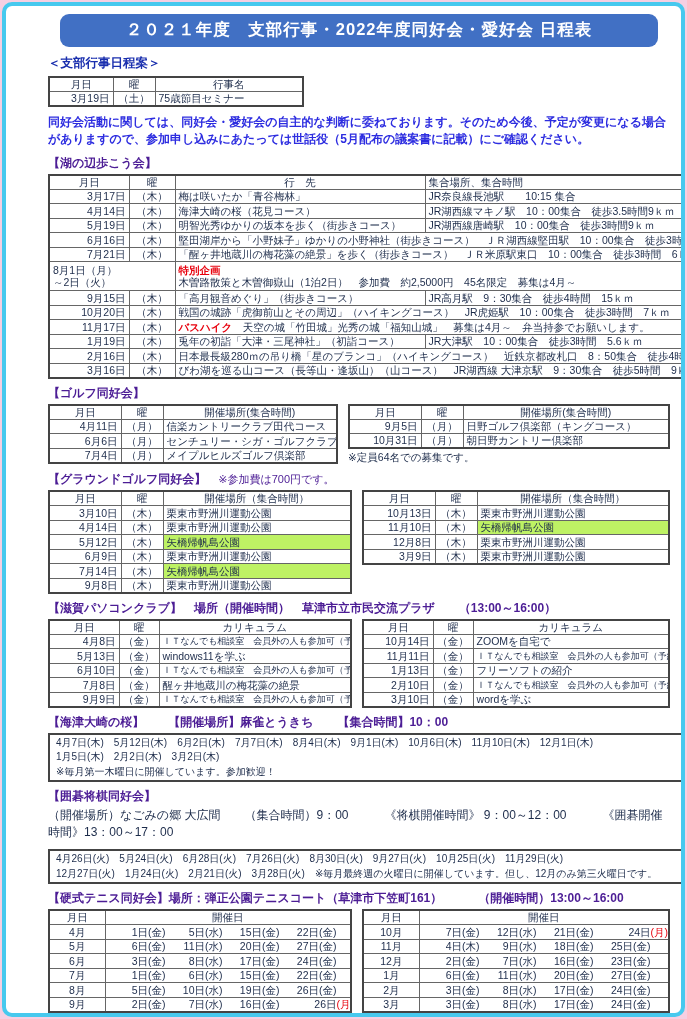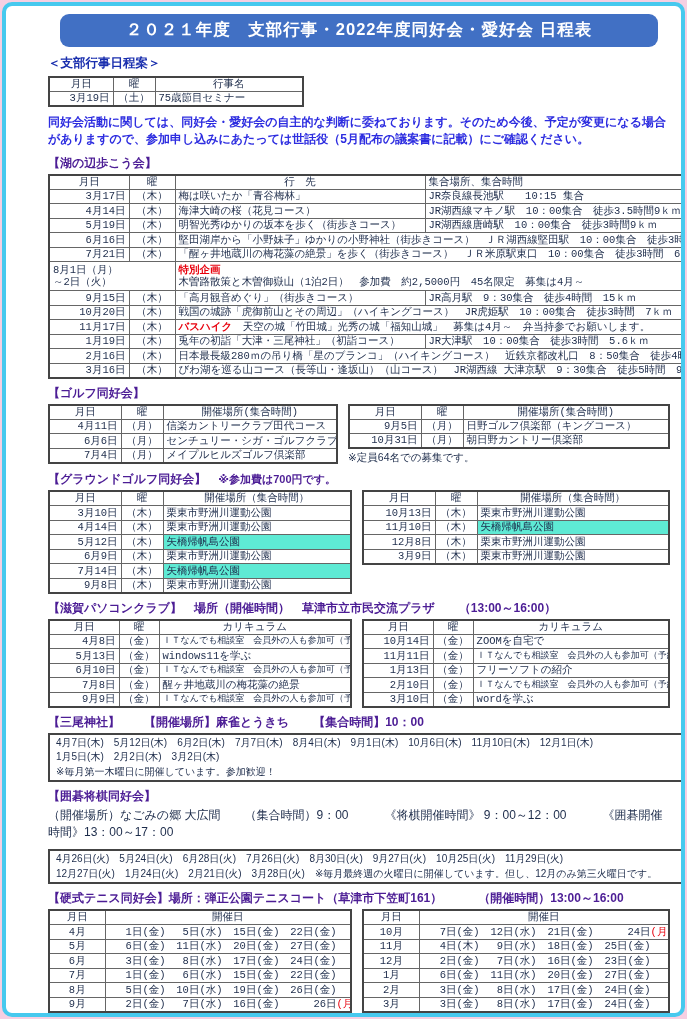--- a/index.html
+++ b/index.html
@@ -8,28 +8,28 @@
   .page { position:absolute; left:2px; top:2px; width:683px; height:1015px;
           border:4px solid #47c9ee; border-radius:10px; background:#fff;
           padding:6px 11px 0 42px; overflow:hidden; }
   .banner { margin:2px 12px 6px 12px; background:#4170c4; border-radius:9px;
             color:#fff; font-weight:bold; font-size:16.5px; text-align:center;
             padding:5px 0 6px 0; letter-spacing:1px; }
   .sec { color:#4c1d95; font-weight:bold; font-size:12px; margin:6px 0 2px 0; }
   .caseheading { color:#1a2fae; font-weight:bold; font-size:12.5px; margin:8px 0 4px 0; }
   .notice { color:#2d2de0; font-weight:bold; font-size:12px; line-height:1.45; margin:7px 0 2px 0; }
   table { border-collapse:collapse; table-layout:fixed; }
-  .tbl { border:2px solid #444; font-size:10.5px; color:#1c2b4a;font-family:Liberation Mono, monospace; }
+  .tbl { border:2px solid #444; font-size:10.5px; color:#1c2b4a; }
   .tbl th, .tbl td { border:1px solid #666; padding:0 3px; height:14.5px; line-height:1.2;
                      overflow:hidden; white-space:nowrap; }
   .tbl th { font-weight:normal; text-align:center; }
   .dt { text-align:right; padding-right:5px; }
   .dy { text-align:center; }
   .red { color:#e8000d; }
-  .hl { background:#5eead4; }
+  .hl { background:#bef264; }
   .small { font-size:9px; }
   .cols { display:flex; gap:10px; align-items:flex-start; }
   .box { border:2px solid #444; font-size:10px; color:#1c2b4a; padding:1px 6px;
          line-height:1.45; width:644px; }
   .note { font-size:10.5px; color:#1c2b4a; margin-top:2px; }
   .w1 { width:318px; } .w2 { width:322px; }
   .tennis .d { display:inline-block; width:57px; text-align:right; }
   .tennis .extra { margin-left:8px; }
 </style>
 </head>
@@ -211,21 +211,21 @@
             <td class="dy">（月）</td>
             <td>朝日野カントリー倶楽部</td>
           </tr>
 
       </tbody>
         </table>
       <div class="note">※定員64名での募集です。</div>
     </div>
   </div>
 
-  <div class="sec"><span>【グラウンドゴルフ同好会】</span>　<span style="font-weight:bold;font-size:11px">※参加費は700円です。</span></div>
+  <div class="sec"><span>【グラウンドゴルフ同好会】</span>　<span style="font-weight:normal;font-size:11px">※参加費は700円です。</span></div>
   <div class="cols">
     <table class="tbl w1">
       <colgroup>
           <col style="width:72px">
           <col style="width:42px">
           <col>
         </colgroup>
       <tbody>
           <tr>
         <th>月日</th>
@@ -400,21 +400,21 @@
         <tr>
           <td class="dt">3月10日</td>
           <td class="dy">（金）</td>
           <td>wordを学ぶ</td>
         </tr>
 
     </tbody>
       </table>
   </div>
 
-  <div class="sec"><span>【三尾神社】</span>　　<span>【開催場所】麻雀とうきち　　【集合時間】10：00</span></div>
+  <div class="sec"><span>【海津大崎の桜】</span>　　<span>【開催場所】麻雀とうきち　　【集合時間】10：00</span></div>
   <div class="box">
     <div>4月7日(木)　5月12日(木)　6月2日(木)　7月7日(木)　8月4日(木)　9月1日(木)　10月6日(木)　11月10日(木)　12月1日(木)</div>
     <div>1月5日(木)　2月2日(木)　3月2日(木)</div>
     <div>※毎月第一木曜日に開催しています。参加歓迎！</div>
   </div>
 
   <div class="sec">【囲碁将棋同好会】</div>
   <div style="font-size:12px;color:#1c2b4a;margin-bottom:8px">（開催場所）なごみの郷 大広間　　（集合時間）9：00　　　《将棋開催時間》 9：00～12：00　　　《囲碁開催時間》13：00～17：00</div>
   <div class="box">
     <div>4月26日(火)　5月24日(火)　6月28日(火)　7月26日(火)　8月30日(火)　9月27日(火)　10月25日(火)　11月29日(火)</div>

